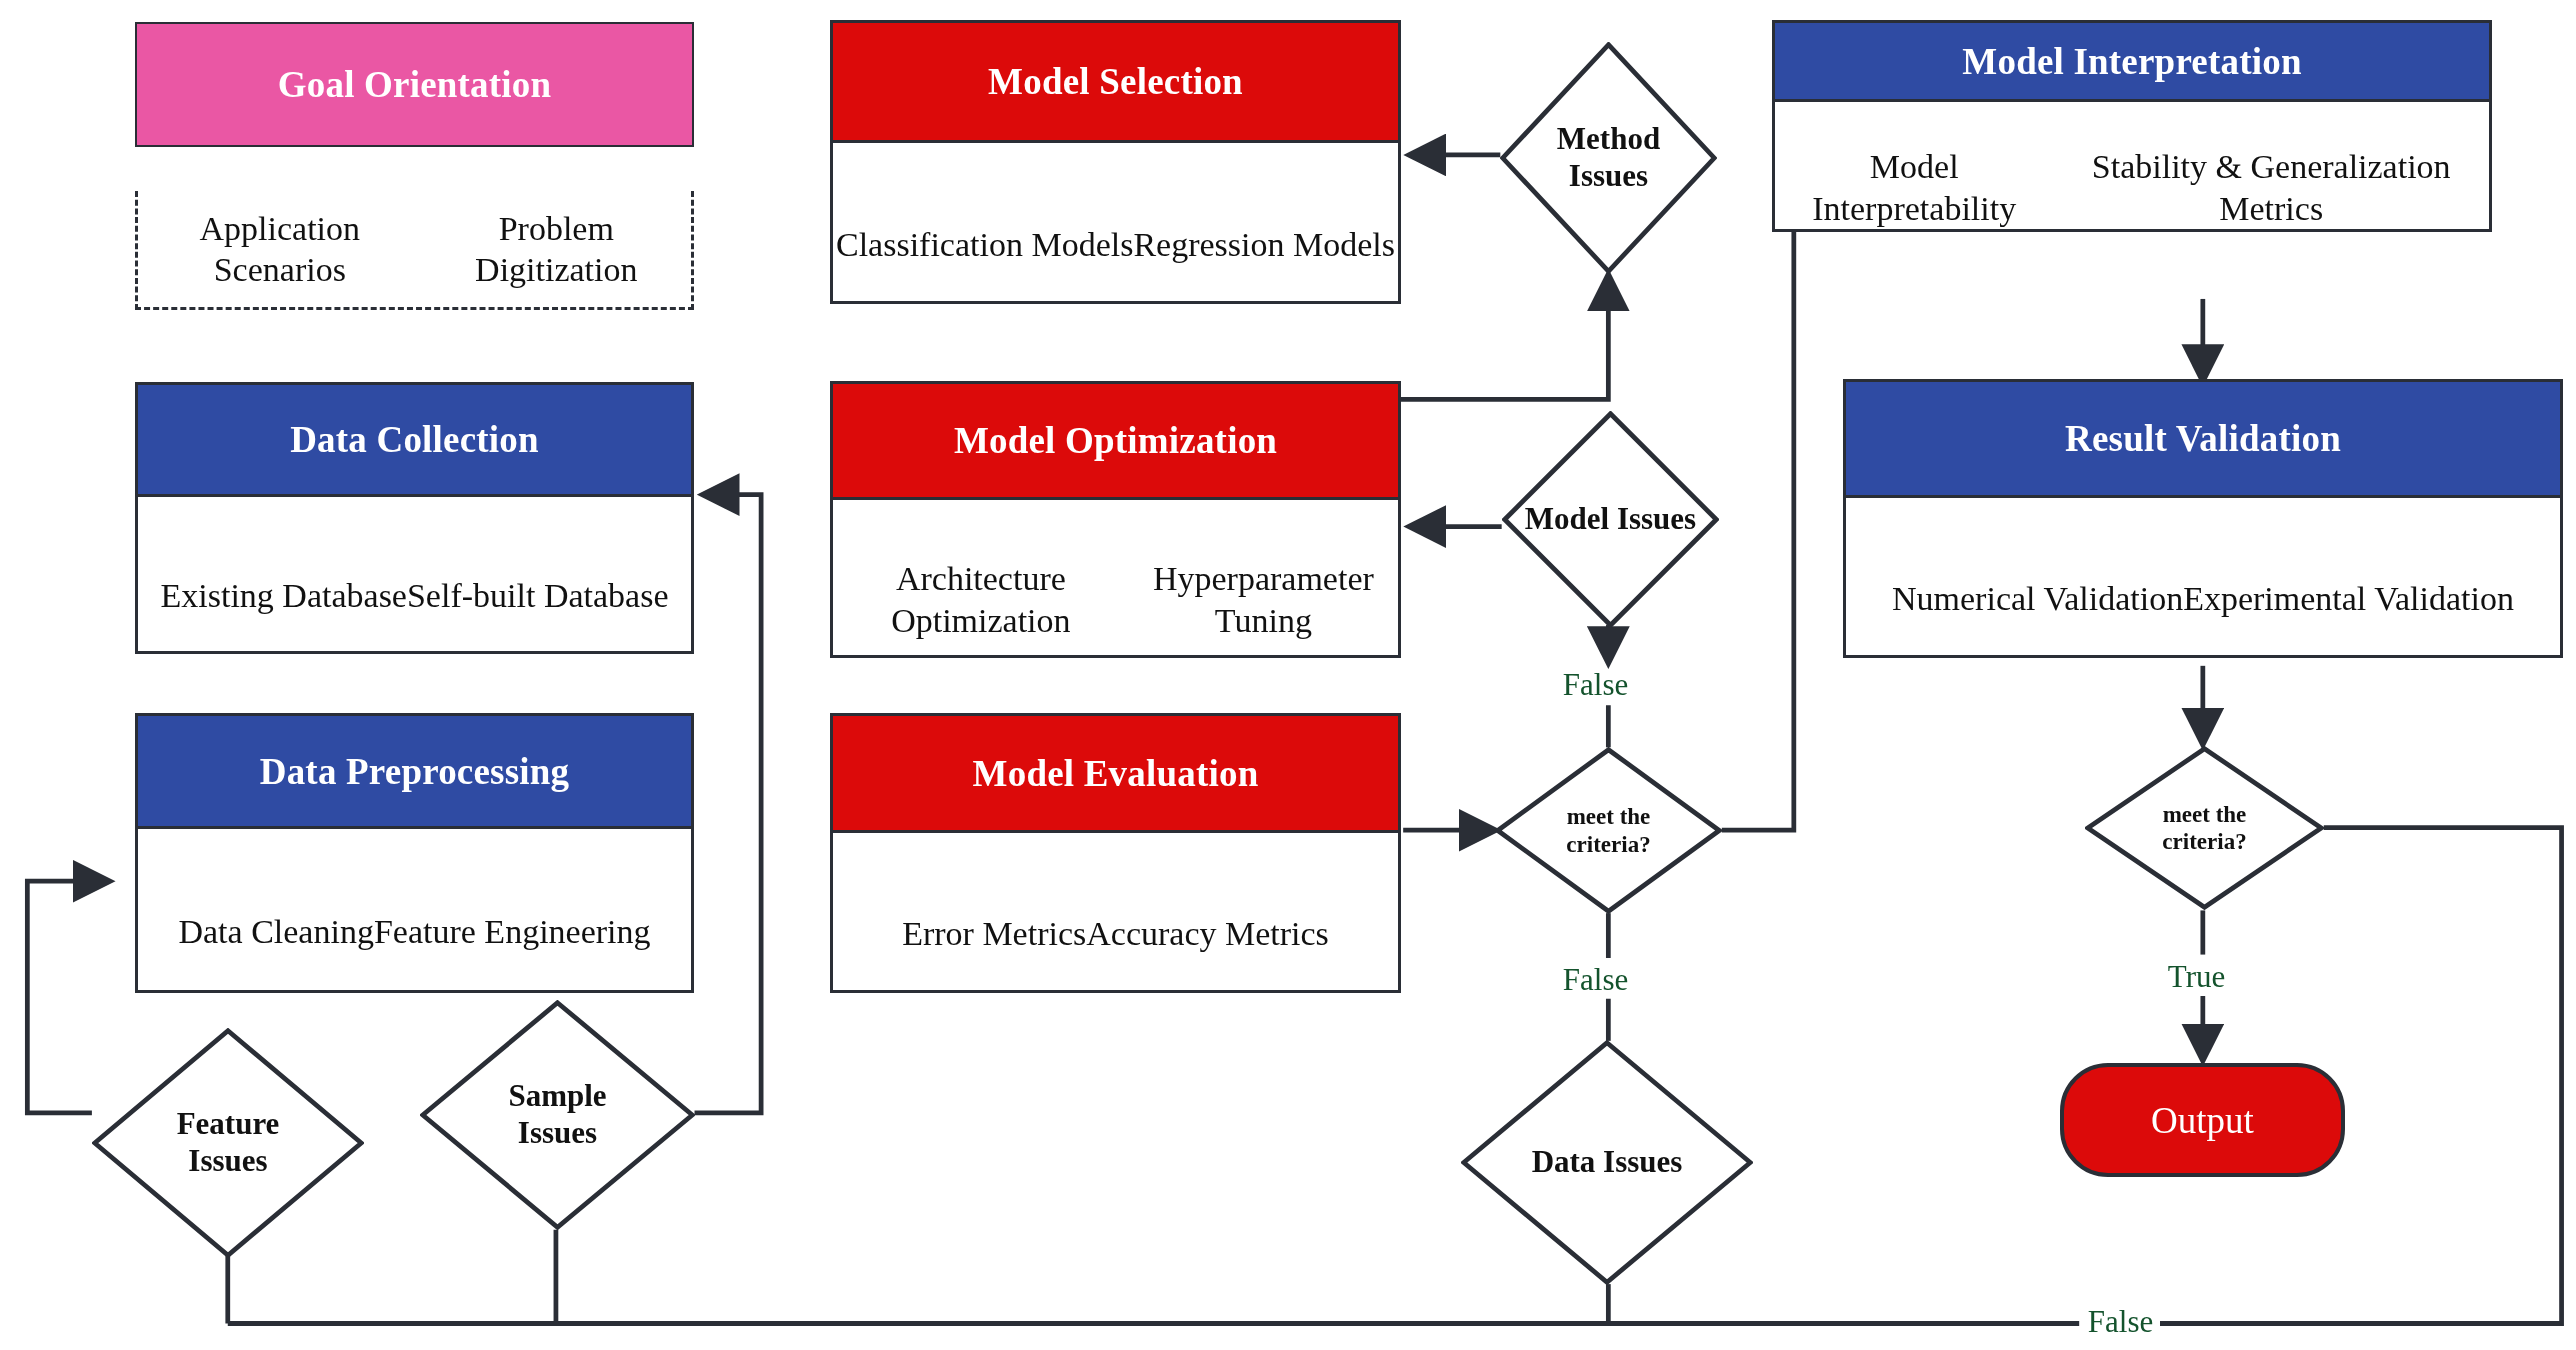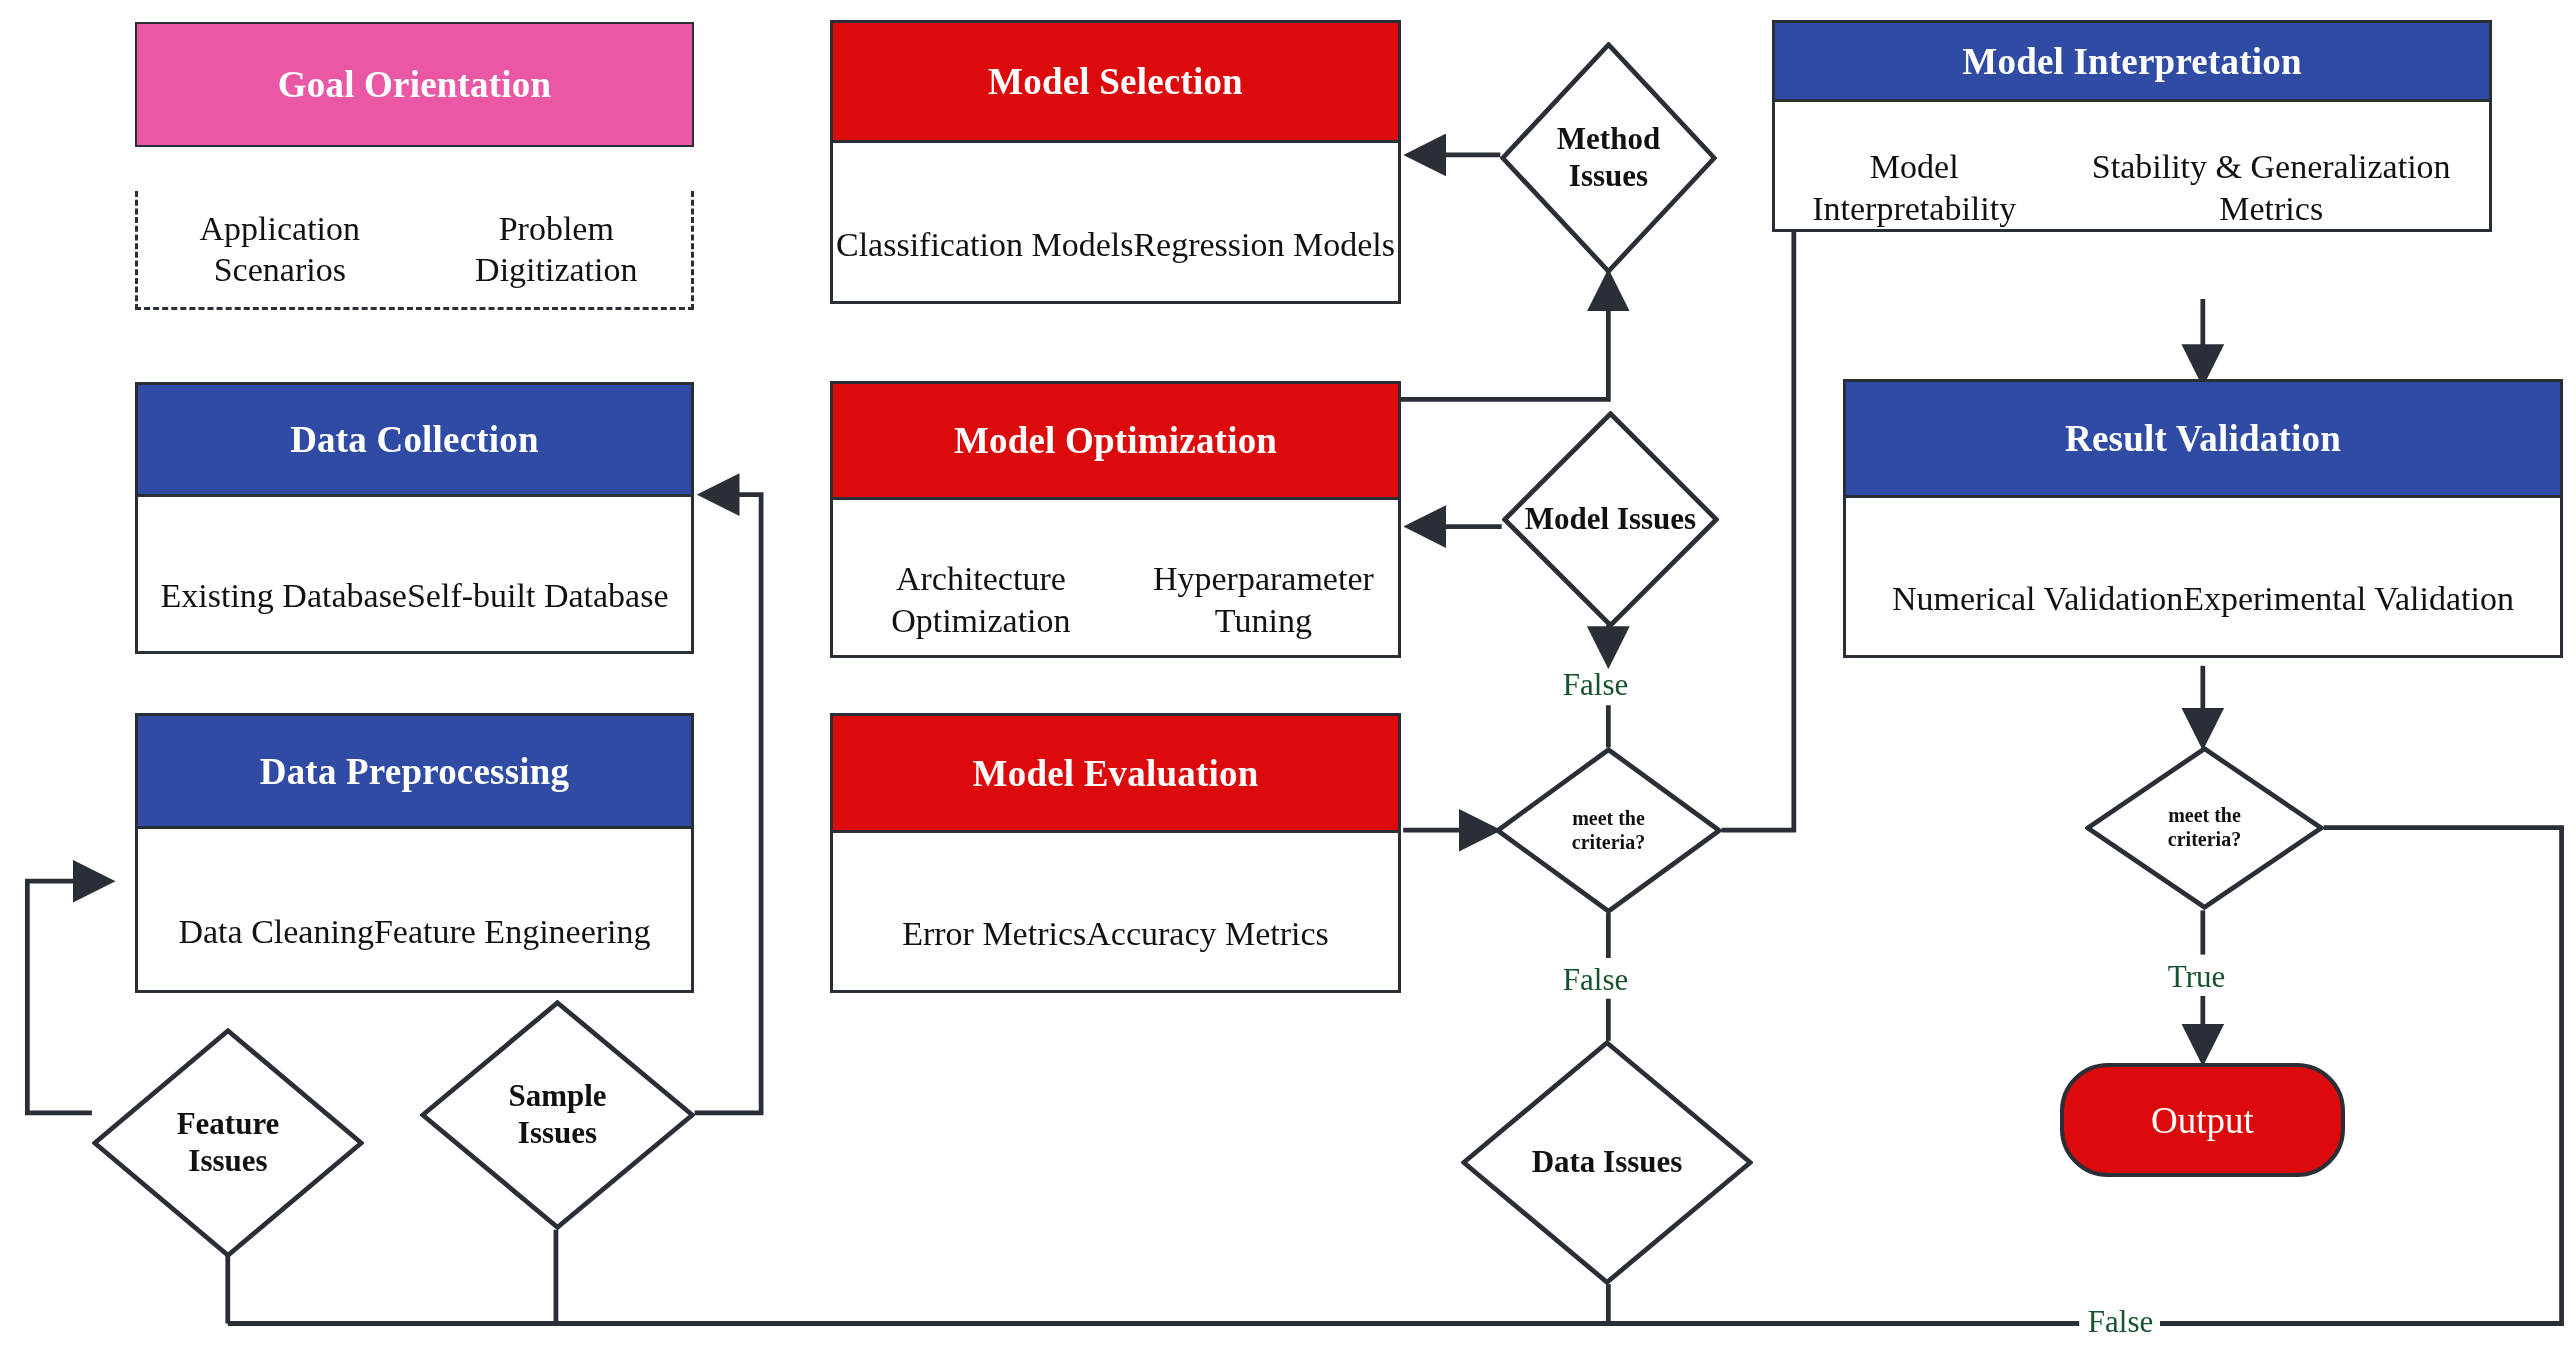--- a/index.html
+++ b/index.html
@@ -29,21 +29,21 @@
   .diamond{display:flex;align-items:center;justify-content:center;}
   .diamond .dlabel{position:relative;z-index:2;text-align:center;font-weight:bold;color:#111;line-height:1.18;}
   .diamond svg.dshape{position:absolute;left:0;top:0;width:100%;height:100%;z-index:1;}
 
   .edgelabel{position:absolute;color:#14532d;background:#fff;padding:0 6.8px;
              line-height:1;white-space:nowrap;}
 
   .t54{font-size:37px;}
   .t50{font-size:34px;}
   .t46{font-size:31px;}
-  .t44{font-size:20px;}
+  .t44{font-size:23px;}
 </style>
 </head>
 <body>
 
 <div id="stage">
 
   <svg class="edges" viewBox="0 0 3791 1987" xmlns="http://www.w3.org/2000/svg">
     <defs>
       <marker id="ah" markerWidth="9" markerHeight="9" refX="7.6" refY="4.5" orient="auto" markerUnits="strokeWidth">
         <path d="M0,0 L9,4.5 L0,9 z" fill="#2a2e36"></path>

